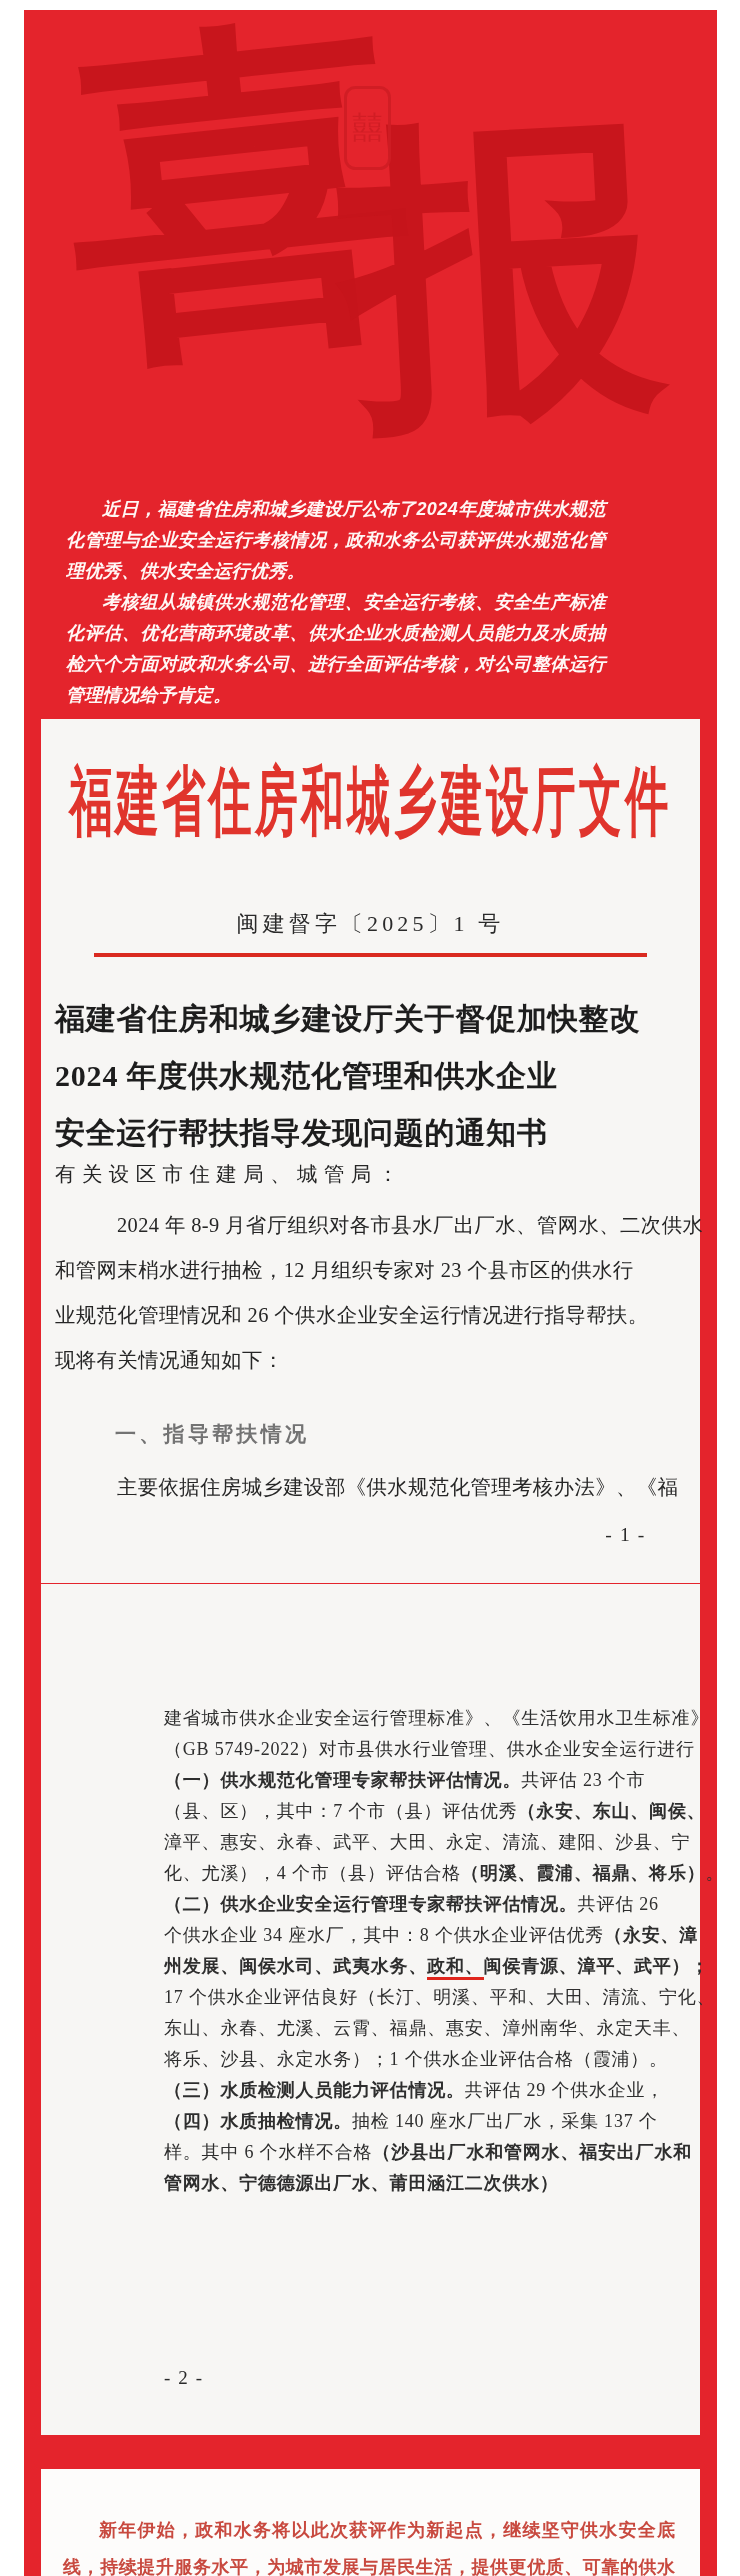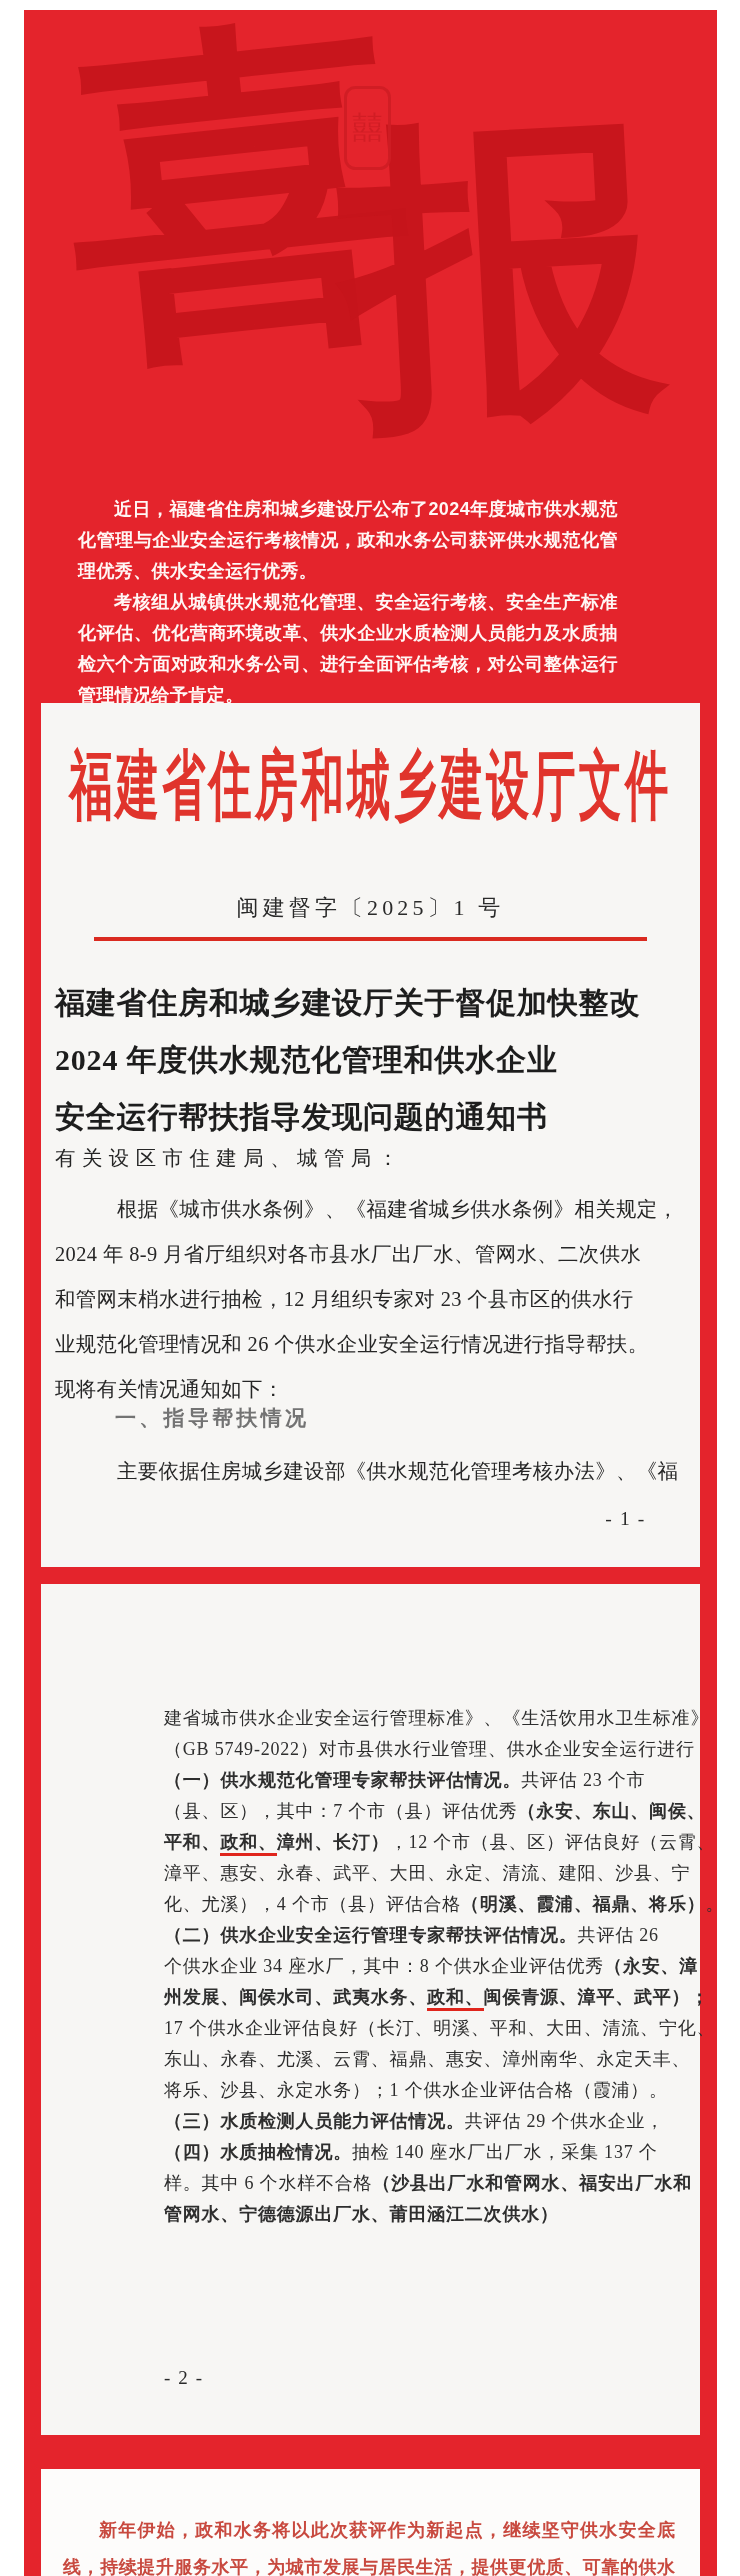--- a/index.html
+++ b/index.html
@@ -11,28 +11,28 @@
   .banner{position:absolute;left:0;top:0;width:693px;height:432px;overflow:hidden;}
   .calli{position:absolute;color:#c6141b;font-weight:bold;line-height:1;opacity:.92;
          font-family:"Liberation Serif","DejaVu Serif",serif;}
   .char-xi{left:45px;top:14.7px;font-size:343px;transform:rotate(-6deg);}
   .char-bao{left:320px;top:105px;font-size:319px;transform:rotate(-3deg);}
   .seal{position:absolute;left:320px;top:76px;width:41px;height:78px;border:3.3px solid #cf1d24;
         border-radius:11.4px;opacity:.88;display:flex;align-items:center;justify-content:center;}
   .seal span{font-size:31px;color:#cf1d24;line-height:1;}
 
   
-  .intro{position:absolute;left:16px;top:432px;width:591px;height:262px;padding:52px 13px 0 38px;
-         box-sizing:border-box;font-family:"Liberation Sans","DejaVu Sans",sans-serif;}
+  .intro{position:absolute;left:4px;top:432px;width:591px;height:262px;padding:52px 13px 0 38px;
+         box-sizing:border-box;font-family:"Liberation Sans","DejaVu Sans",sans-serif;font-style:italic;}
   .intro p{margin:0;color:#fff7f5;font-size:18px;line-height:31px;letter-spacing:0.4px;
            text-align:justify;text-indent:2em;font-weight:600;}
 
   
   .page{position:absolute;left:17px;width:659px;background:#f7f6f4;}
-  .page1{top:693px;height:864px;}
+  .page1{top:709px;height:864px;}
   .page2{top:1574px;height:851px;}
 
   .p1-header{position:absolute;left:0;top:33px;width:100%;text-align:center;color:#e0342c;
              font-size:43px;font-weight:700;letter-spacing:3.3px;transform:scaleY(1.75);
              transform-origin:center top;white-space:nowrap;}
   .p1-docnum{position:absolute;left:0;top:190px;width:100%;text-align:center;color:#2a2a2a;
              font-size:22px;letter-spacing:4.1px;white-space:nowrap;}
   .p1-rule{position:absolute;left:53px;top:234px;width:553px;height:4.1px;background:#da2a20;}
   .p1-title{position:absolute;left:14px;right:21px;top:271px;color:#1d1d1d;
             font-size:30px;font-weight:700;letter-spacing:0.8px;}
@@ -85,40 +85,38 @@
       <div class="p1-header">福建省住房和城乡建设厅文件</div>
       <div class="p1-docnum">闽建督字〔2025〕1 号</div>
       <div class="p1-rule"></div>
       <div class="p1-title">
           <div class="line">福建省住房和城乡建设厅关于督促加快整改</div>
           <div class="line">2024 年度供水规范化管理和供水企业</div>
           <div class="line">安全运行帮扶指导发现问题的通知书</div>
         </div>
       <div class="p1-greeting">有关设区市住建局、城管局：</div>
       <div class="p1-body">
-          <div class="line">根据《城市供水条例》、《福建省城乡供水条例》相关规定，</div>
           <div class="line">2024 年 8-9 月省厅组织对各市县水厂出厂水、管网水、二次供水</div>
           <div class="line">和管网末梢水进行抽检，12 月组织专家对 23 个县市区的供水行</div>
           <div class="line">业规范化管理情况和 26 个供水企业安全运行情况进行指导帮扶。</div>
           <div class="line">现将有关情况通知如下：</div>
         </div>
       <div class="p1-sec">一、指导帮扶情况</div>
       <div class="p1-body2">
           <div class="line">主要依据住房城乡建设部《供水规范化管理考核办法》、《福</div>
         </div>
       <div class="p1-pagenum">- 1 -</div>
     </div>
 
     <div class="page page2">
       <div class="p2-body">
           <div class="line"><span>建省城市供水企业安全运行管理标准》、《生活饮用水卫生标准》</span></div>
           <div class="line"><span>（GB 5749-2022）对市县供水行业管理、供水企业安全运行进行</span></div>
           <div class="line"><span class="b">（一）供水规范化管理专家帮扶评估情况。</span><span>共评估 23 个市</span></div>
           <div class="line"><span>（县、区），其中：7 个市（县）评估优秀</span><span class="b">（永安、东山、闽侯、</span></div>
-          <div class="line"><span class="b">平和、</span><span class="b u">政和、</span><span class="b">漳州、长汀）</span><span>，12 个市（县、区）评估良好（云霄、</span></div>
           <div class="line"><span>漳平、惠安、永春、武平、大田、永定、清流、建阳、沙县、宁</span></div>
           <div class="line"><span>化、尤溪），4 个市（县）评估合格</span><span class="b">（明溪、霞浦、福鼎、将乐）</span><span>。</span></div>
           <div class="line"><span class="b">（二）供水企业安全运行管理专家帮扶评估情况。</span><span>共评估 26</span></div>
           <div class="line"><span>个供水企业 34 座水厂，其中：8 个供水企业评估优秀</span><span class="b">（永安、漳</span></div>
           <div class="line"><span class="b">州发展、闽侯水司、武夷水务、</span><span class="b u">政和、</span><span class="b">闽侯青源、漳平、武平）；</span></div>
           <div class="line"><span>17 个供水企业评估良好（长汀、明溪、平和、大田、清流、宁化、</span></div>
           <div class="line"><span>东山、永春、尤溪、云霄、福鼎、惠安、漳州南华、永定天丰、</span></div>
           <div class="line"><span>将乐、沙县、永定水务）；1 个供水企业评估合格（霞浦）。</span></div>
           <div class="line"><span class="b">（三）水质检测人员能力评估情况。</span><span>共评估 29 个供水企业，</span></div>
           <div class="line"><span class="b">（四）水质抽检情况。</span><span>抽检 140 座水厂出厂水，采集 137 个</span></div>

